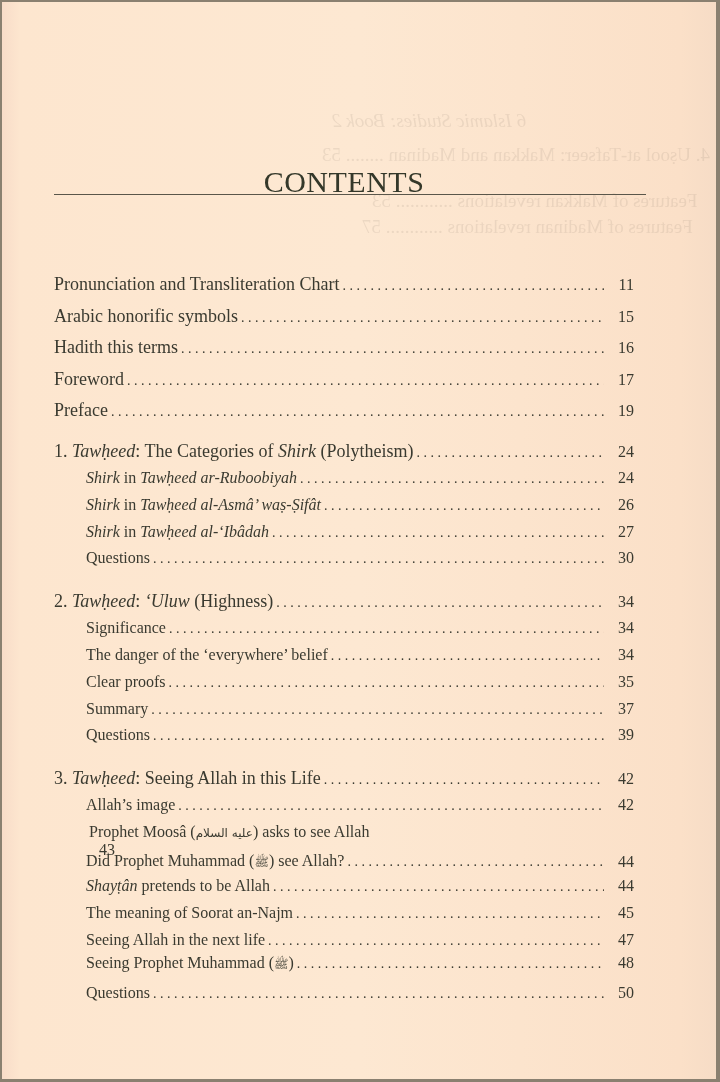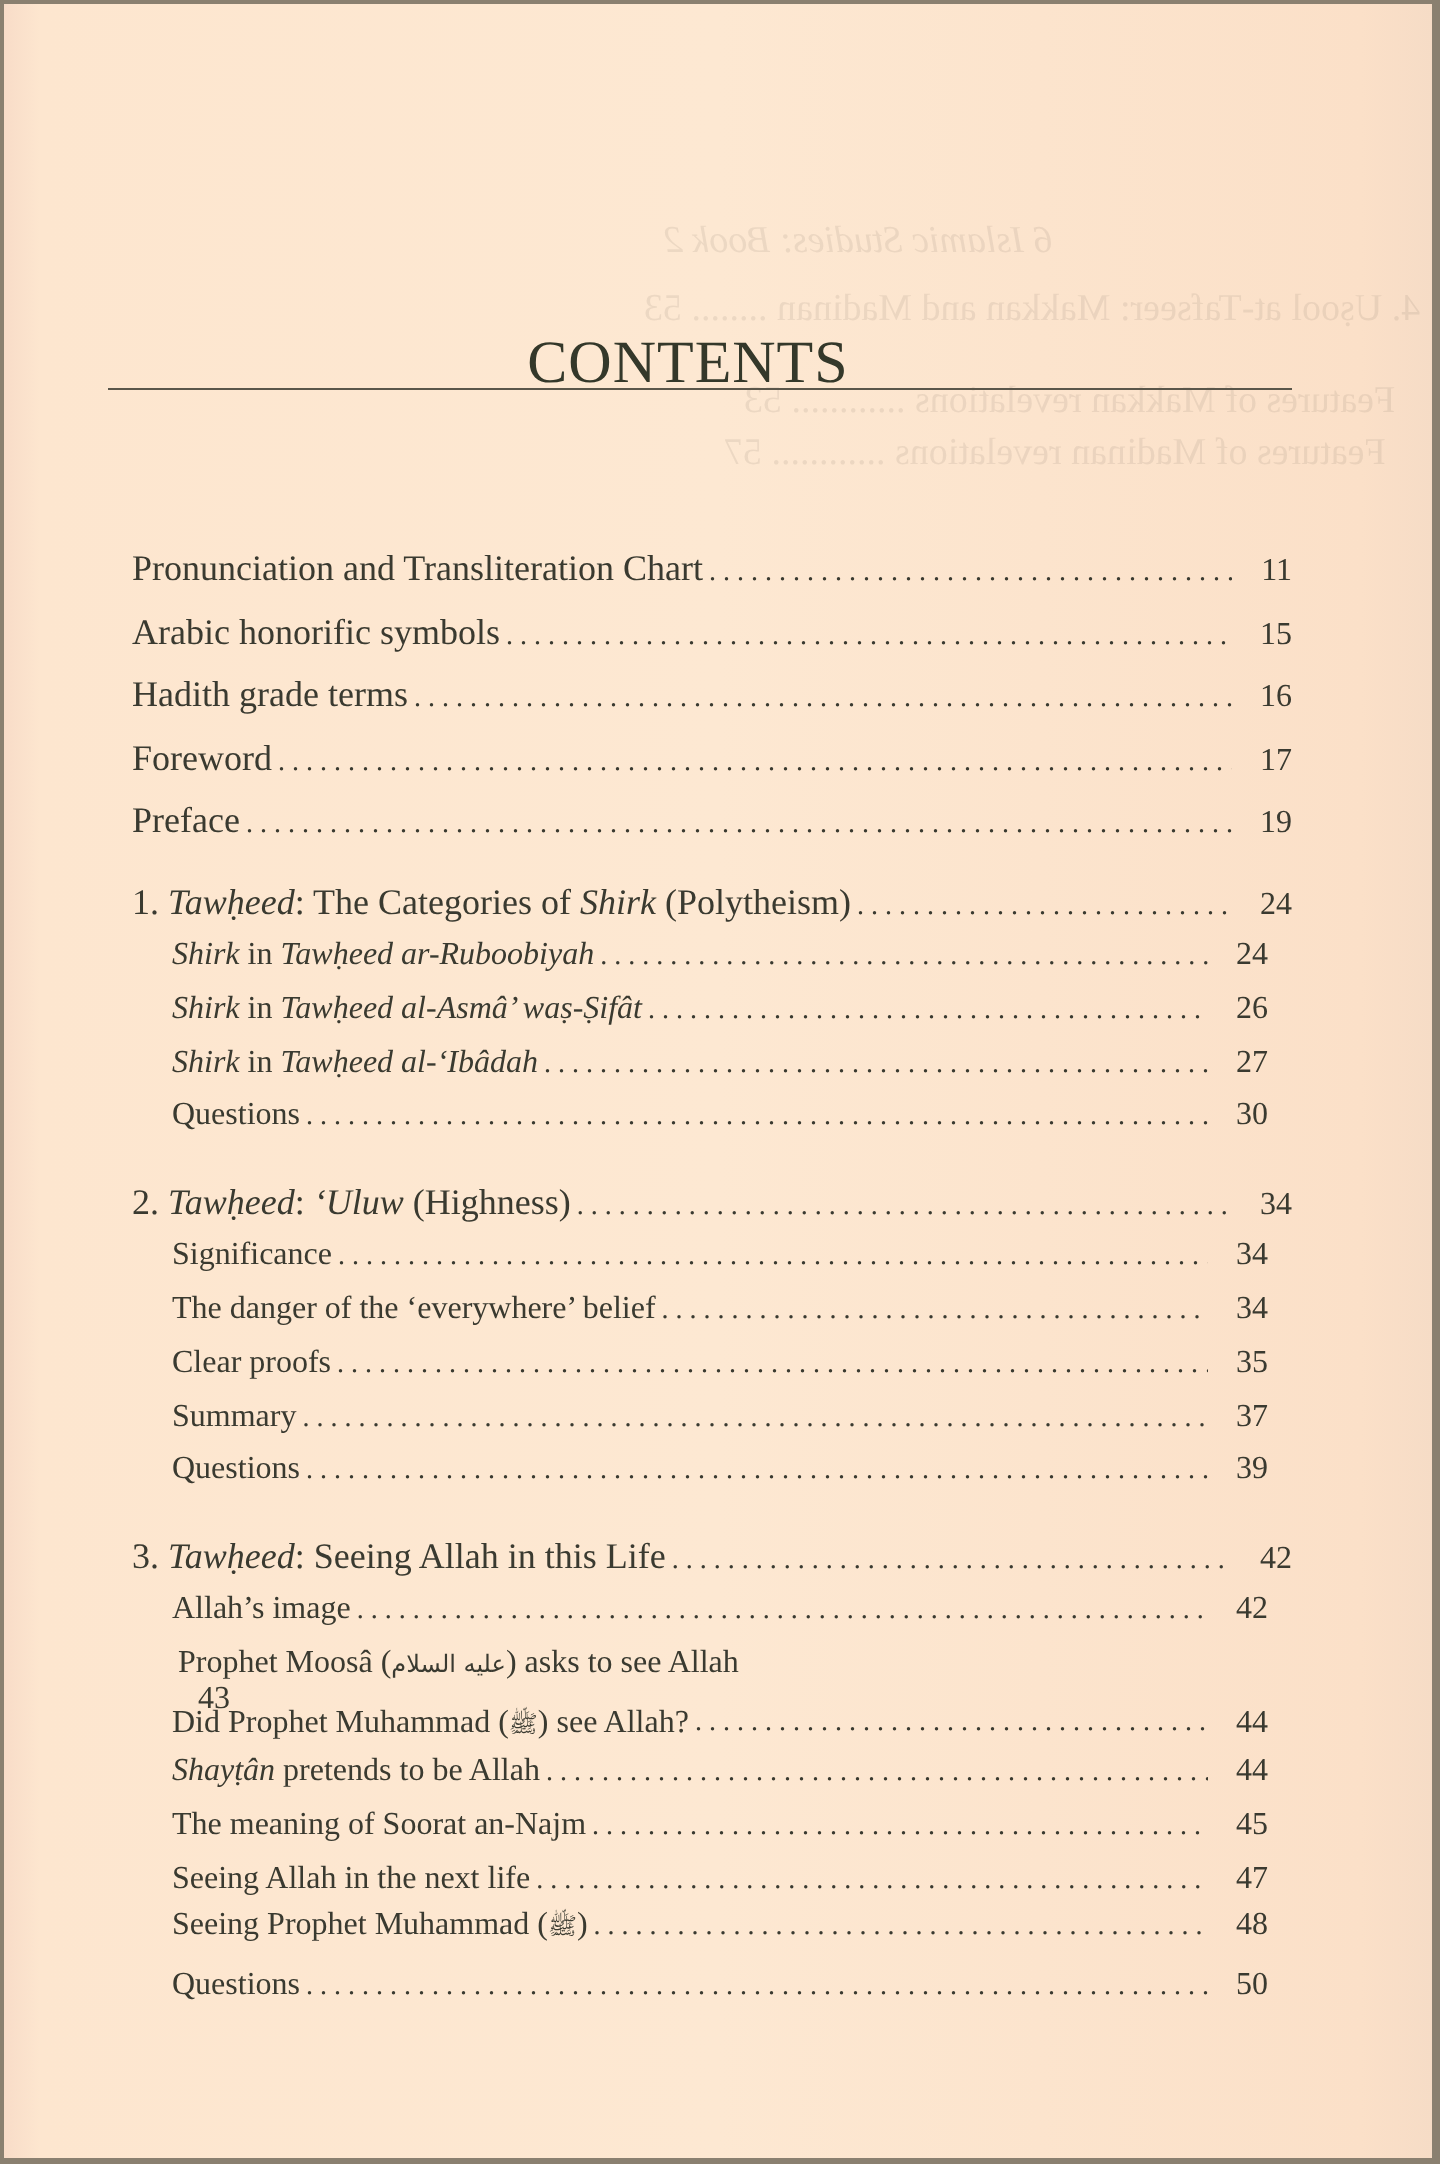--- a/index.html
+++ b/index.html
@@ -21,21 +21,21 @@
       position: absolute; left: 0; width: 684px; top: 143px;
       text-align: center; font-size: 30px; color: #34382a; letter-spacing: 0.5px;
       font-weight: normal;
     }
     .rule {
       position: absolute; left: 52px; width: 592px; top: 192px;
       height: 0; border-top: 1.5px solid #5a564a;
     }
     .toc { position: absolute; left: 52px; width: 580px; top: 0; }
     .row {
-      position: absolute; left: 12px; width: 580px; height: 24px;
+      position: absolute; left: 0; width: 580px; height: 24px;
       display: flex; align-items: baseline; color: #3a3a30; font-size: 17px;
     }
     .row.top { font-size: 18px; }
     .row.sub { left: 32px; width: 548px; font-size: 16px; }
     .label { white-space: nowrap; }
     .label i { font-style: italic; }
     .dots {
       flex: 1; overflow: hidden; white-space: nowrap; margin: 0 4px 0 3px;
       letter-spacing: 3.4px; font-size: 14px;
     }
@@ -65,21 +65,21 @@
       <span class="label">Pronunciation and Transliteration Chart</span>
       <span class="dots"></span>
       <span class="num">11</span>
     </div>
     <div class="row top" style="top:304px;">
       <span class="label">Arabic honorific symbols</span>
       <span class="dots"></span>
       <span class="num">15</span>
     </div>
     <div class="row top" style="top:335px;">
-      <span class="label">Hadith grade terms</span>
+      <span class="label">Hadith this terms</span>
       <span class="dots"></span>
       <span class="num">16</span>
     </div>
     <div class="row top" style="top:367px;">
       <span class="label">Foreword</span>
       <span class="dots"></span>
       <span class="num">17</span>
     </div>
     <div class="row top" style="top:398px;">
       <span class="label">Preface</span>

